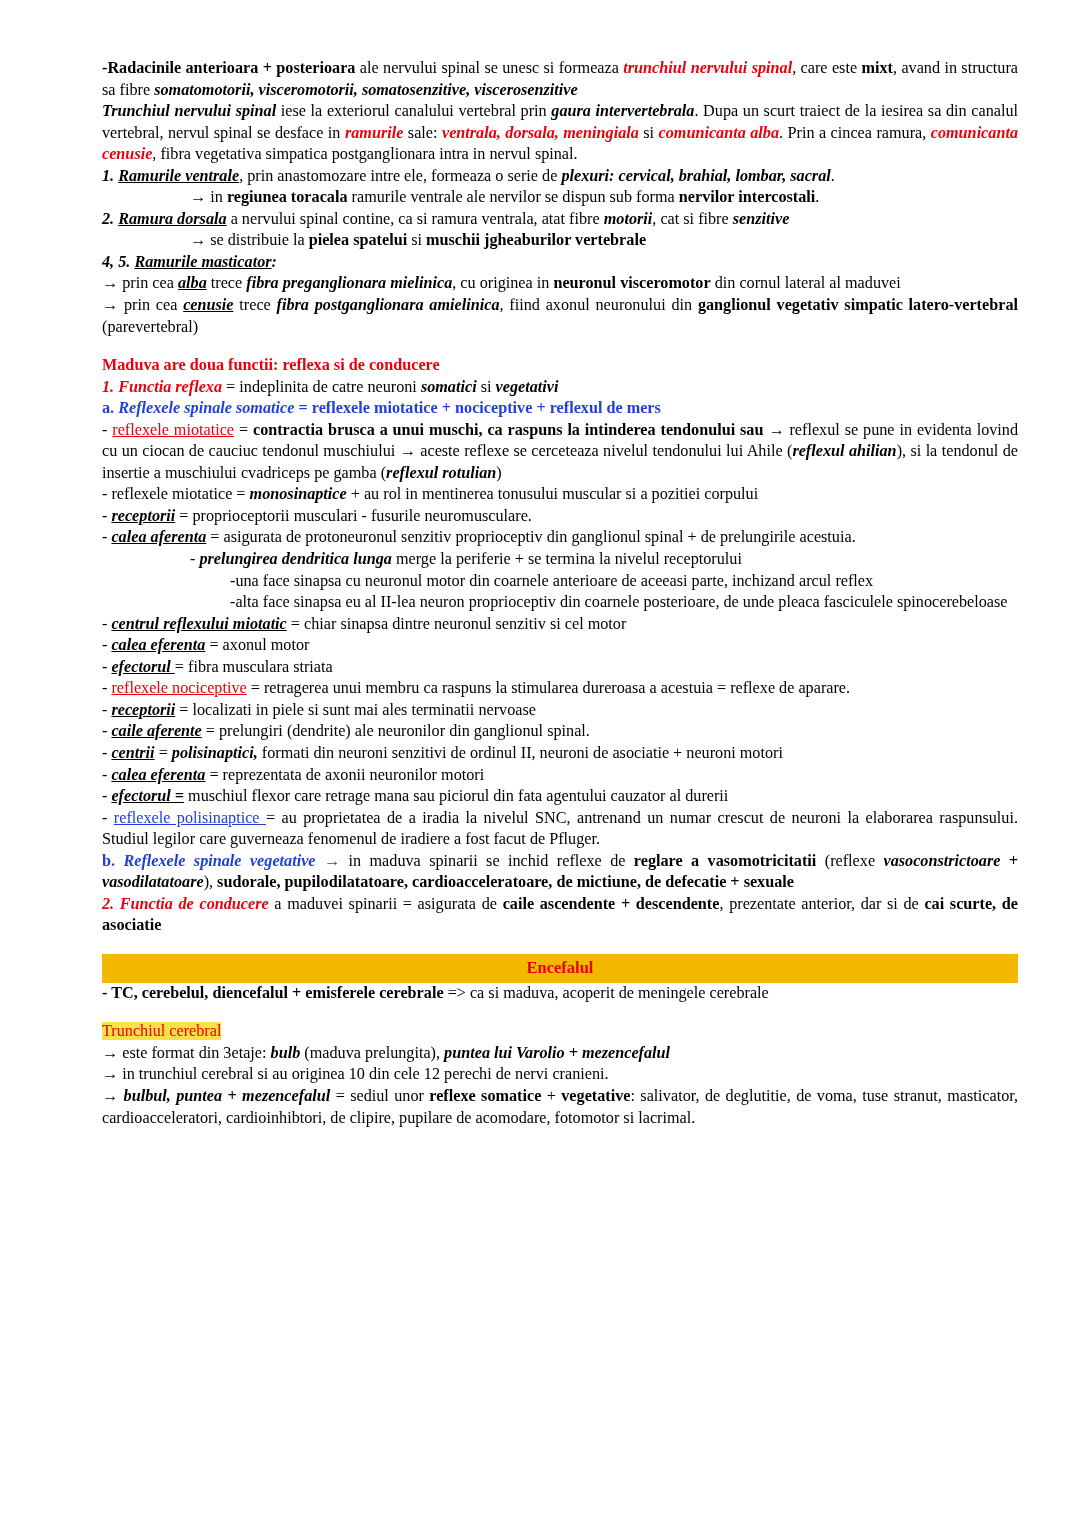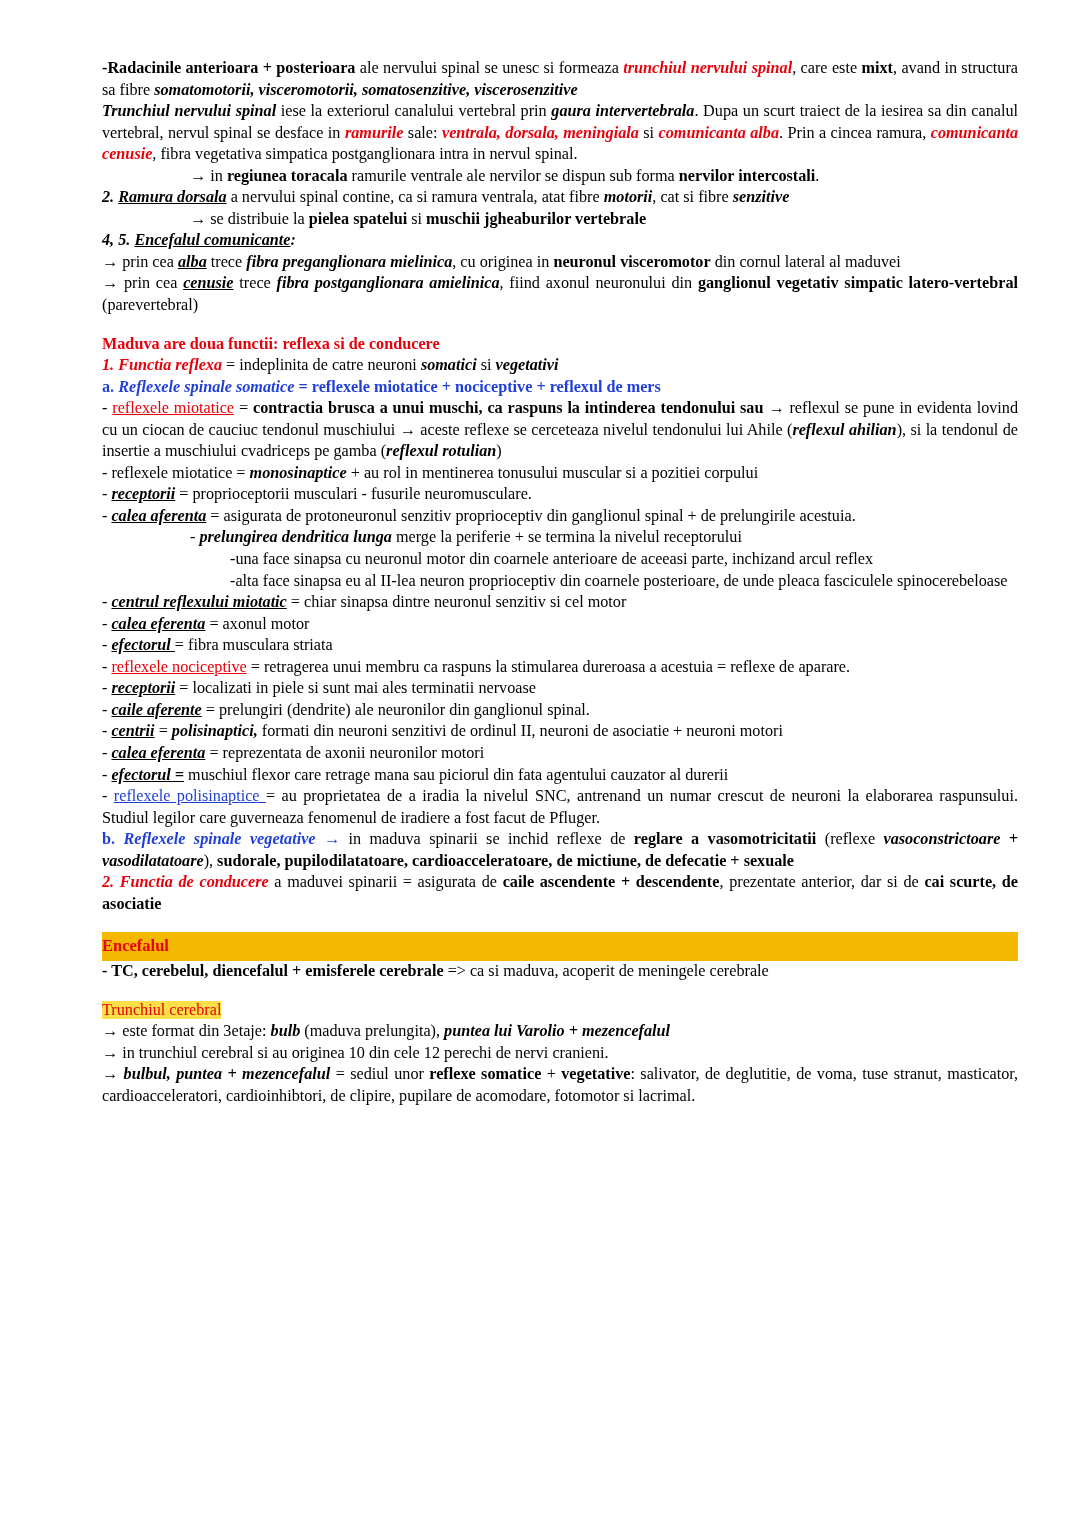--- a/index.html
+++ b/index.html
@@ -28,50 +28,51 @@
   .b { font-weight: bold; }
   .bi { font-weight: bold; font-style: italic; }
   .u { text-decoration: underline; }
   .red { color: #e8000b; }
   .blue { color: #1f3fd8; }
   .indent2 { margin-left: 88px; }
   .indent3 { margin-left: 128px; }
   .gap { height: 17px; }
   .band {
     background: #f5b800;
-    text-align: left;
+    text-align: center;
     font-weight: bold;
     color: #e8000b;
     padding: 3px 0 4px 0;
     font-size: 16.5px;
   }
   .hl-yellow {
     background: #fde047;
     color: #e8000b;
     font-weight: normal;
   }
 </style>
 </head>
 <body>
 
 <div class="page">
 
   <p class="just"><span class="b">-</span><span class="b">Radacinile anterioara + posterioara</span><span> ale nervului spinal se unesc si formeaza </span><span class="bi red">trunchiul nervului spinal</span><span>, care este </span><span class="b">mixt</span><span>, avand in structura sa fibre </span><span class="bi">somatomotorii, visceromotorii, somatosenzitive, viscerosenzitive</span></p>
 
   <p class="just"><span class="bi">Trunchiul nervului spinal</span><span> iese la exteriorul canalului vertebral prin </span><span class="bi">gaura intervertebrala</span><span>. Dupa un scurt traiect de la iesirea sa din canalul vertebral, nervul spinal se desface in </span><span class="bi red">ramurile</span><span> sale: </span><span class="bi red">ventrala, dorsala, meningiala</span><span> si </span><span class="bi red">comunicanta alba</span><span>. Prin a cincea ramura, </span><span class="bi red">comunicanta cenusie</span><span>, fibra vegetativa simpatica postganglionara intra in nervul spinal.</span></p>
 
+  <p class="just"><span class="bi">1. </span><span class="bi u">Ramurile ventrale</span><span>, prin anastomozare intre ele, formeaza o serie de </span><span class="bi">plexuri: cervical, brahial, lombar, sacral</span><span>.</span></p>
 
   <p class="indent2"><span>→ in </span><span class="b">regiunea toracala</span><span> ramurile ventrale ale nervilor se dispun sub forma </span><span class="b">nervilor intercostali</span><span>.</span></p>
 
   <p class="just"><span class="bi">2. </span><span class="bi u">Ramura dorsala</span><span> a nervului spinal contine, ca si ramura ventrala, atat fibre </span><span class="bi">motorii</span><span>, cat si fibre </span><span class="bi">senzitive</span></p>
 
   <p class="indent2"><span>→ se distribuie la </span><span class="b">pielea spatelui</span><span> si </span><span class="b">muschii jgheaburilor vertebrale</span></p>
 
 
-  <p class="just"><span class="bi">4, 5. </span><span class="bi u">Encefalul comunicante</span><span class="bi">:</span></p>
+  <p class="just"><span class="bi">4, 5. </span><span class="bi u">Ramurile masticator</span><span class="bi">:</span></p>
 
   <p class="just"><span>→ prin cea </span><span class="bi u">alba</span><span> trece </span><span class="bi">fibra preganglionara mielinica</span><span>, cu originea in </span><span class="b">neuronul visceromotor</span><span> din cornul lateral al maduvei</span></p>
 
   <p class="just"><span>→ prin cea </span><span class="bi u">cenusie</span><span> trece </span><span class="bi">fibra postganglionara amielinica</span><span>, fiind axonul neuronului din </span><span class="b">ganglionul vegetativ simpatic latero-vertebral</span><span> (parevertebral)</span></p>
 
   <div class="gap"></div>
 
   <p><span class="b red">Maduva are doua functii: reflexa si de conducere</span></p>
 
   <p class="just"><span class="bi red">1. Functia reflexa</span><span> = indeplinita de catre neuroni </span><span class="bi">somatici</span><span> si </span><span class="bi">vegetativi</span></p>

